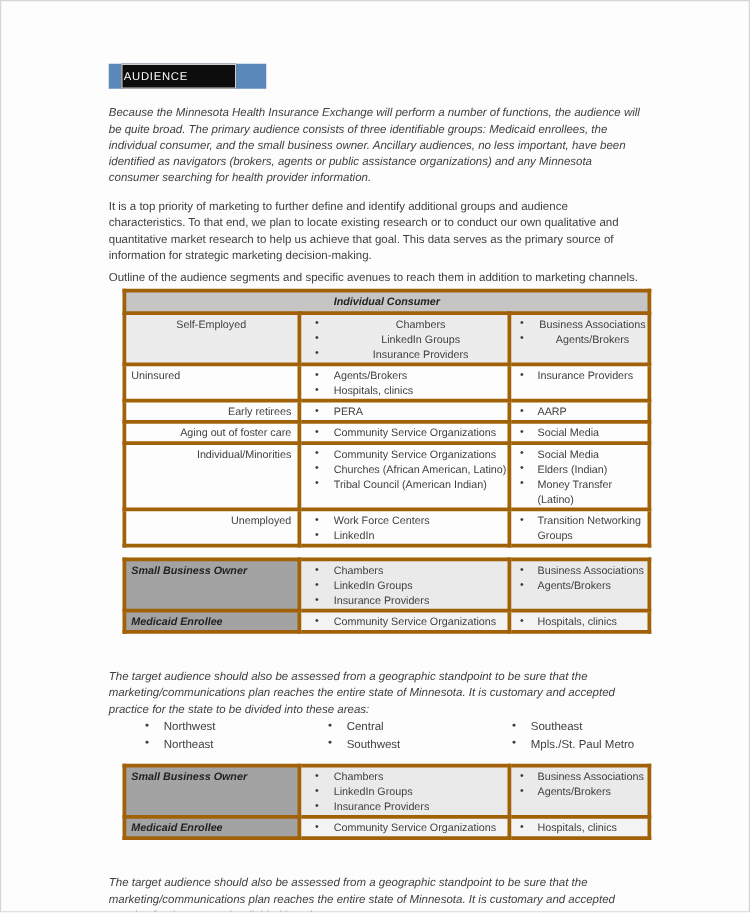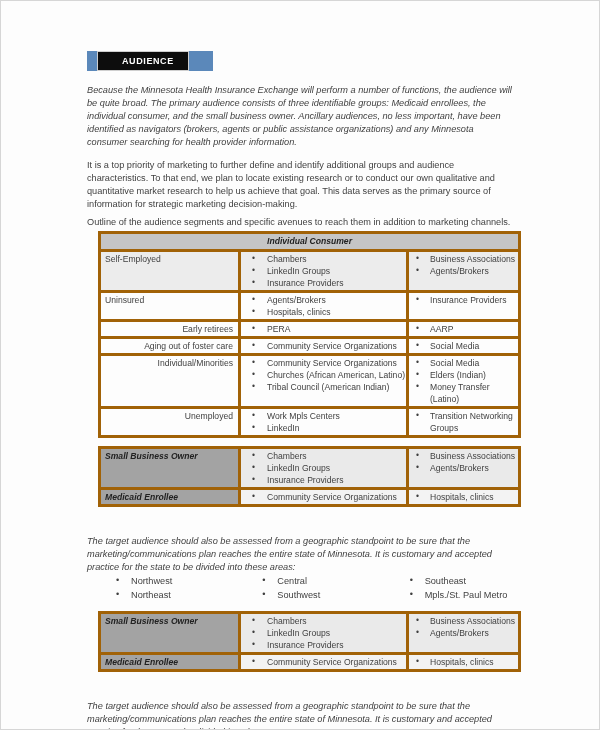--- a/index.html
+++ b/index.html
@@ -8,42 +8,42 @@
     background:#fdfdfd;border:1px solid #d6d6d6;
     font-family:"Liberation Sans", sans-serif;color:#3f3f3f;
     position:relative;overflow:hidden;
   }
   .content{padding:0 83px 0 86px;}
   
   .badge{margin-top:50px;width:126px;height:20px;background:var(--accent,#5b88ba);position:relative;}
   .badge-box{
     position:absolute;left:10px;top:0;bottom:0;width:92px;box-sizing:border-box;
     background:#0d0d0d;border:1px solid #cfcfcf;color:#ffffff;
-    font-size:9px;font-weight:bold;letter-spacing:.6px;
-    display:flex;align-items:center;padding-left:24px;
+    font-size:9px;font-weight:normal;letter-spacing:.6px;
+    display:flex;align-items:center;padding-left:1px;
   }
   
   .para{font-size:9.2px;line-height:13px;margin:10px 0 0 0;}
   .para.first{margin-top:13px;font-style:italic;}
   .para.outline{margin-top:5px;}
   .para.geo{margin-top:28px;font-style:italic;}
   
   table.seg{
     border-collapse:collapse;table-layout:fixed;width:420px;
     margin:2px 0 0 11px;font-size:8.6px;line-height:12px;color:#3f3f3f;
   }
   table.seg td{border:3px solid #a16207;padding:1px 0;vertical-align:top;}
   table.seg{border:1px solid #666666;}
   .t-hdr td{
     background:var(--hdrfill,#c5c5c5);text-align:center;font-weight:bold;font-style:italic;
     color:#222222;padding:0;line-height:13px;
   }
   .lbl{padding:1px 5px 1px 4px !important;}
   .lbl.r{text-align:right;}
-  .shade td{background:#ececec;}
+  .shade td{background:#ececec;text-align:center;}
   .bl{position:relative;padding-left:26px;}
   .bl::before{content:"\2022";position:absolute;left:11px;top:-1px;}
   td.c3 .bl{padding-left:21px;}
   td.c3 .bl::before{left:7px;}
   table.seg2 .lbl{font-weight:bold;font-style:italic;color:#222222;background:#a3a3a3;}
   table.seg2 tr.r1 td.cell{background:#eaeaea;}
   table.seg2 tr.r2 td.cell{background:#f3f3f3;}
   table.seg2{margin-top:8px;}
   table.seg2.second{margin-top:9px;}
   
@@ -128,21 +128,21 @@
         </td>
         <td class="cell c3">
           <div class="bl">Social Media</div>
           <div class="bl">Elders (Indian)</div>
           <div class="bl">Money Transfer (Latino)</div>
         </td>
       </tr>
       <tr>
         <td class="lbl r">Unemployed</td>
         <td class="cell c2">
-          <div class="bl">Work Mpls Centers</div>
+          <div class="bl">Work Force Centers</div>
           <div class="bl">LinkedIn</div>
         </td>
         <td class="cell c3">
           <div class="bl">Transition Networking Groups</div>
         </td>
       </tr>
     </tbody>
       </table>
 
     <table class="seg seg2">

